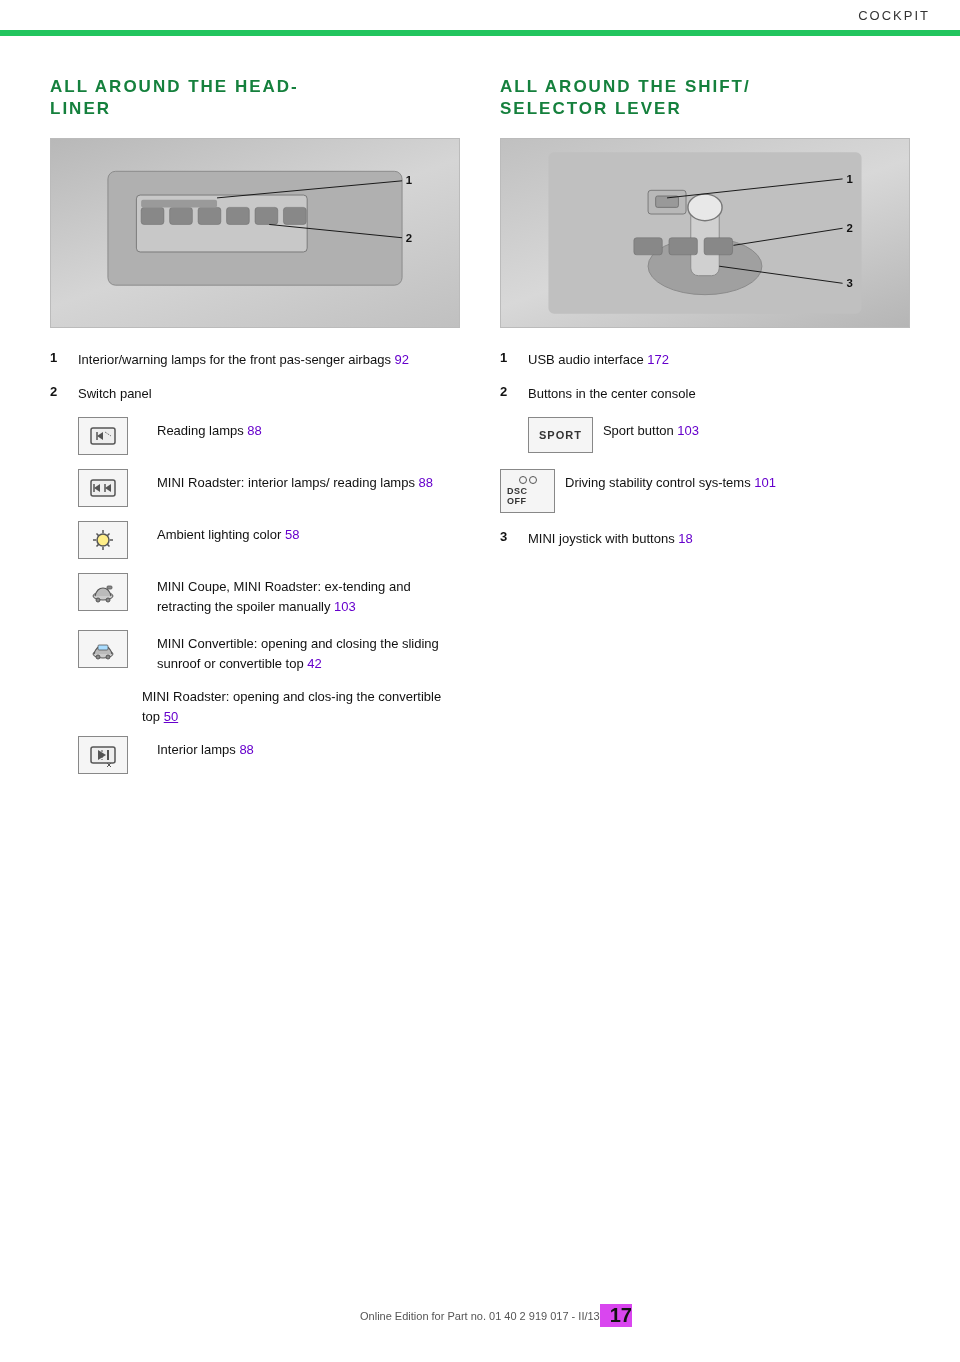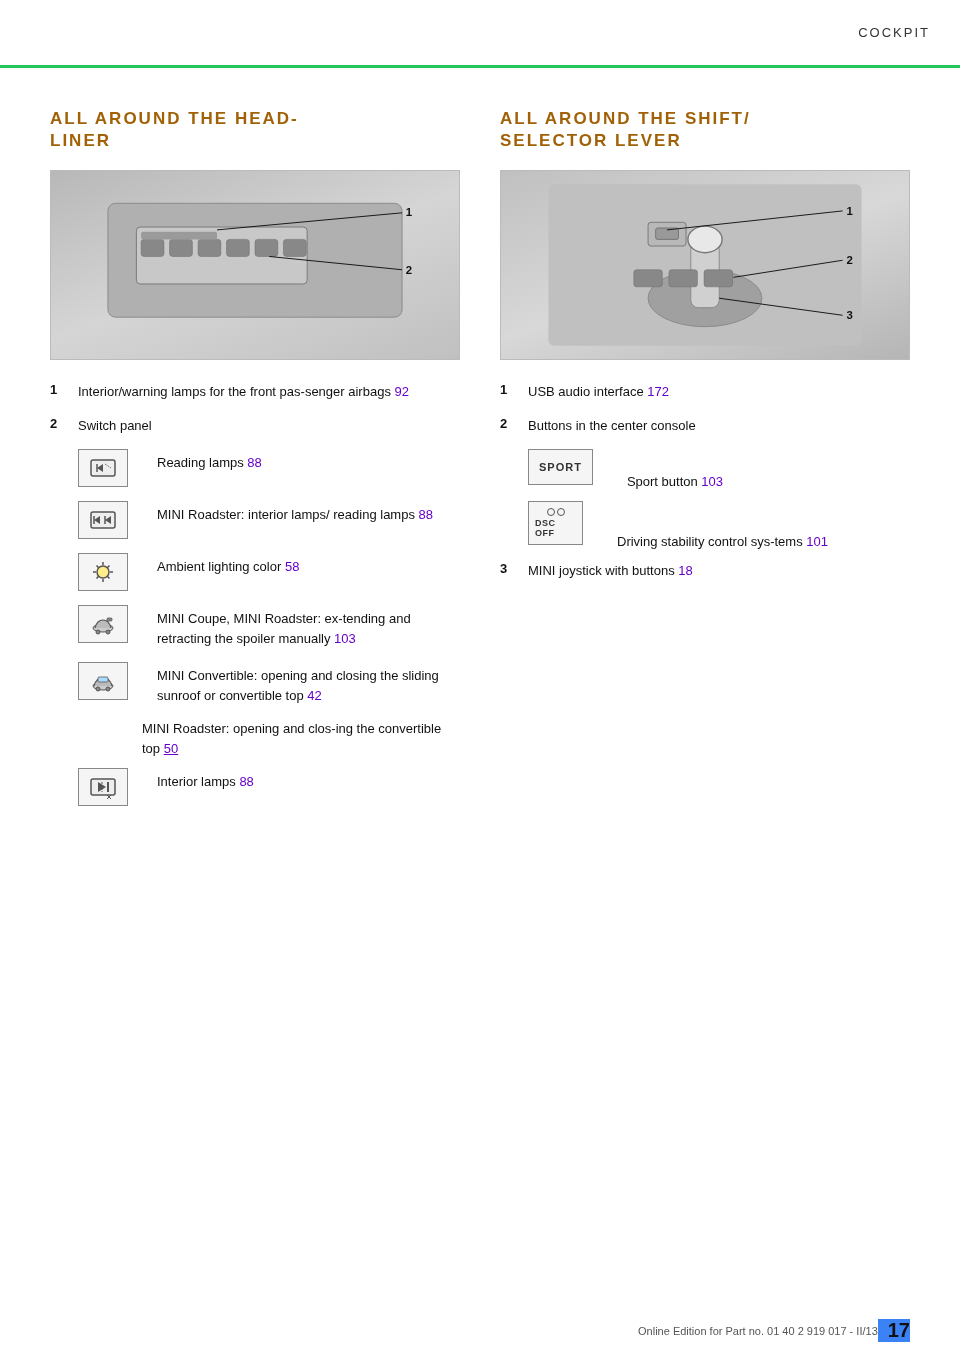--- a/index.html
+++ b/index.html
@@ -9,22 +9,22 @@
       background: #ffffff;
       font-family: Arial, Helvetica, sans-serif;
       position: relative;
     }
 
     
     .header {
       display: flex;
       justify-content: flex-end;
       align-items: stretch;
-      height: 68px;
-      border-bottom: 3px solid #22c55e;
+      height: 36px;
+      border-bottom: 6px solid #22c55e;
       text-align: right;
     }
     .header-cockpit {
       display: flex;
       align-items: center;
       padding: 0 30px;
       font-size: 13px;
       letter-spacing: 2px;
       color: #333;
       font-weight: 400;
@@ -56,21 +56,21 @@
     
     .right-column {
       flex: 1;
       max-width: 430px;
     }
 
     .section-title {
       font-size: 17px;
       font-weight: 700;
       letter-spacing: 2px;
-      color: #a16207;
+      color: #15803d;
       text-transform: uppercase;
       line-height: 1.3;
       margin-bottom: 18px;
     }
 
     
     .numbered-item {
       display: flex;
       margin-bottom: 14px;
       align-items: flex-start;
@@ -162,21 +162,20 @@
       display: inline-flex;
       flex-direction: column;
       align-items: center;
       justify-content: center;
       border: 1.5px solid #888;
       background: #f5f5f5;
       padding: 2px 6px;
       font-size: 9px;
       color: #333;
       margin-right: 10px;
-      margin-left: 28px;
       margin-bottom: 6px;
       height: 44px;
       width: 55px;
       flex-shrink: 0;
     }
     .dsc-icon-row {
       display: flex;
       gap: 2px;
       margin-bottom: 2px;
     }
@@ -185,55 +184,54 @@
       height: 8px;
       border-radius: 50%;
       border: 1.5px solid #555;
       display: flex;
       align-items: center;
       justify-content: center;
     }
 
     .button-text-row {
       display: flex;
-      align-items: flex-end;
+      align-items: flex-start;
       margin-bottom: 10px;
-      gap: 24px;
     }
     .button-text-inline {
       font-size: 13px;
       color: #111;
       line-height: 1.5;
       padding-top: 4px;
     }
     .button-text-inline .page-ref {
       color: #6600cc;
     }
 
     
     .footer {
       position: absolute;
-      bottom: 20px;
+      bottom: 35px;
       left: 0;
       right: 0;
       display: flex;
-      justify-content: flex-end;
+      justify-content: center;
       align-items: center;
       padding: 0 50px;
       margin-left: 32px;
     }
     .footer-text {
       font-size: 11px;
       color: #555;
     }
     .footer-page {
       font-size: 20px;
       font-weight: 700;
       color: #111;
-      background: #3b82f6;
+      background: #d946ef;
       padding-left: 10px;
     }
 
     
     .car-image-left {
       width: 100%;
       height: 190px;
       background: linear-gradient(135deg, #c8c8c8 0%, #e8e8e8 50%, #c0c0c0 100%);
       border: 1px solid #bbb;
       margin-bottom: 22px;

